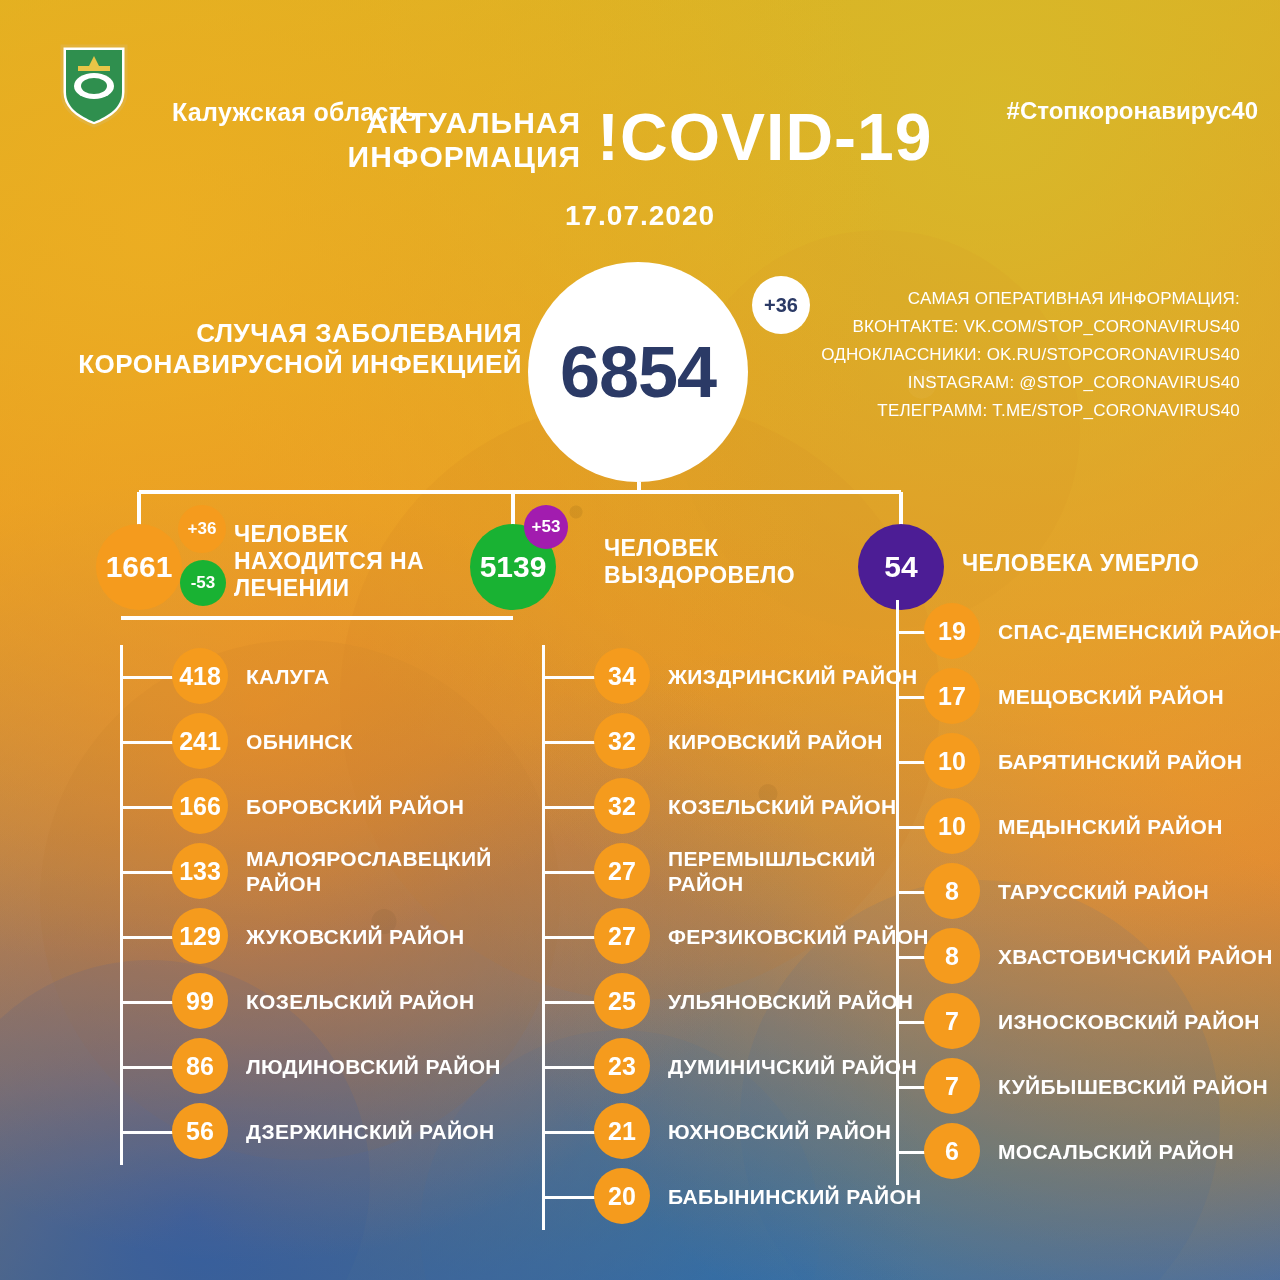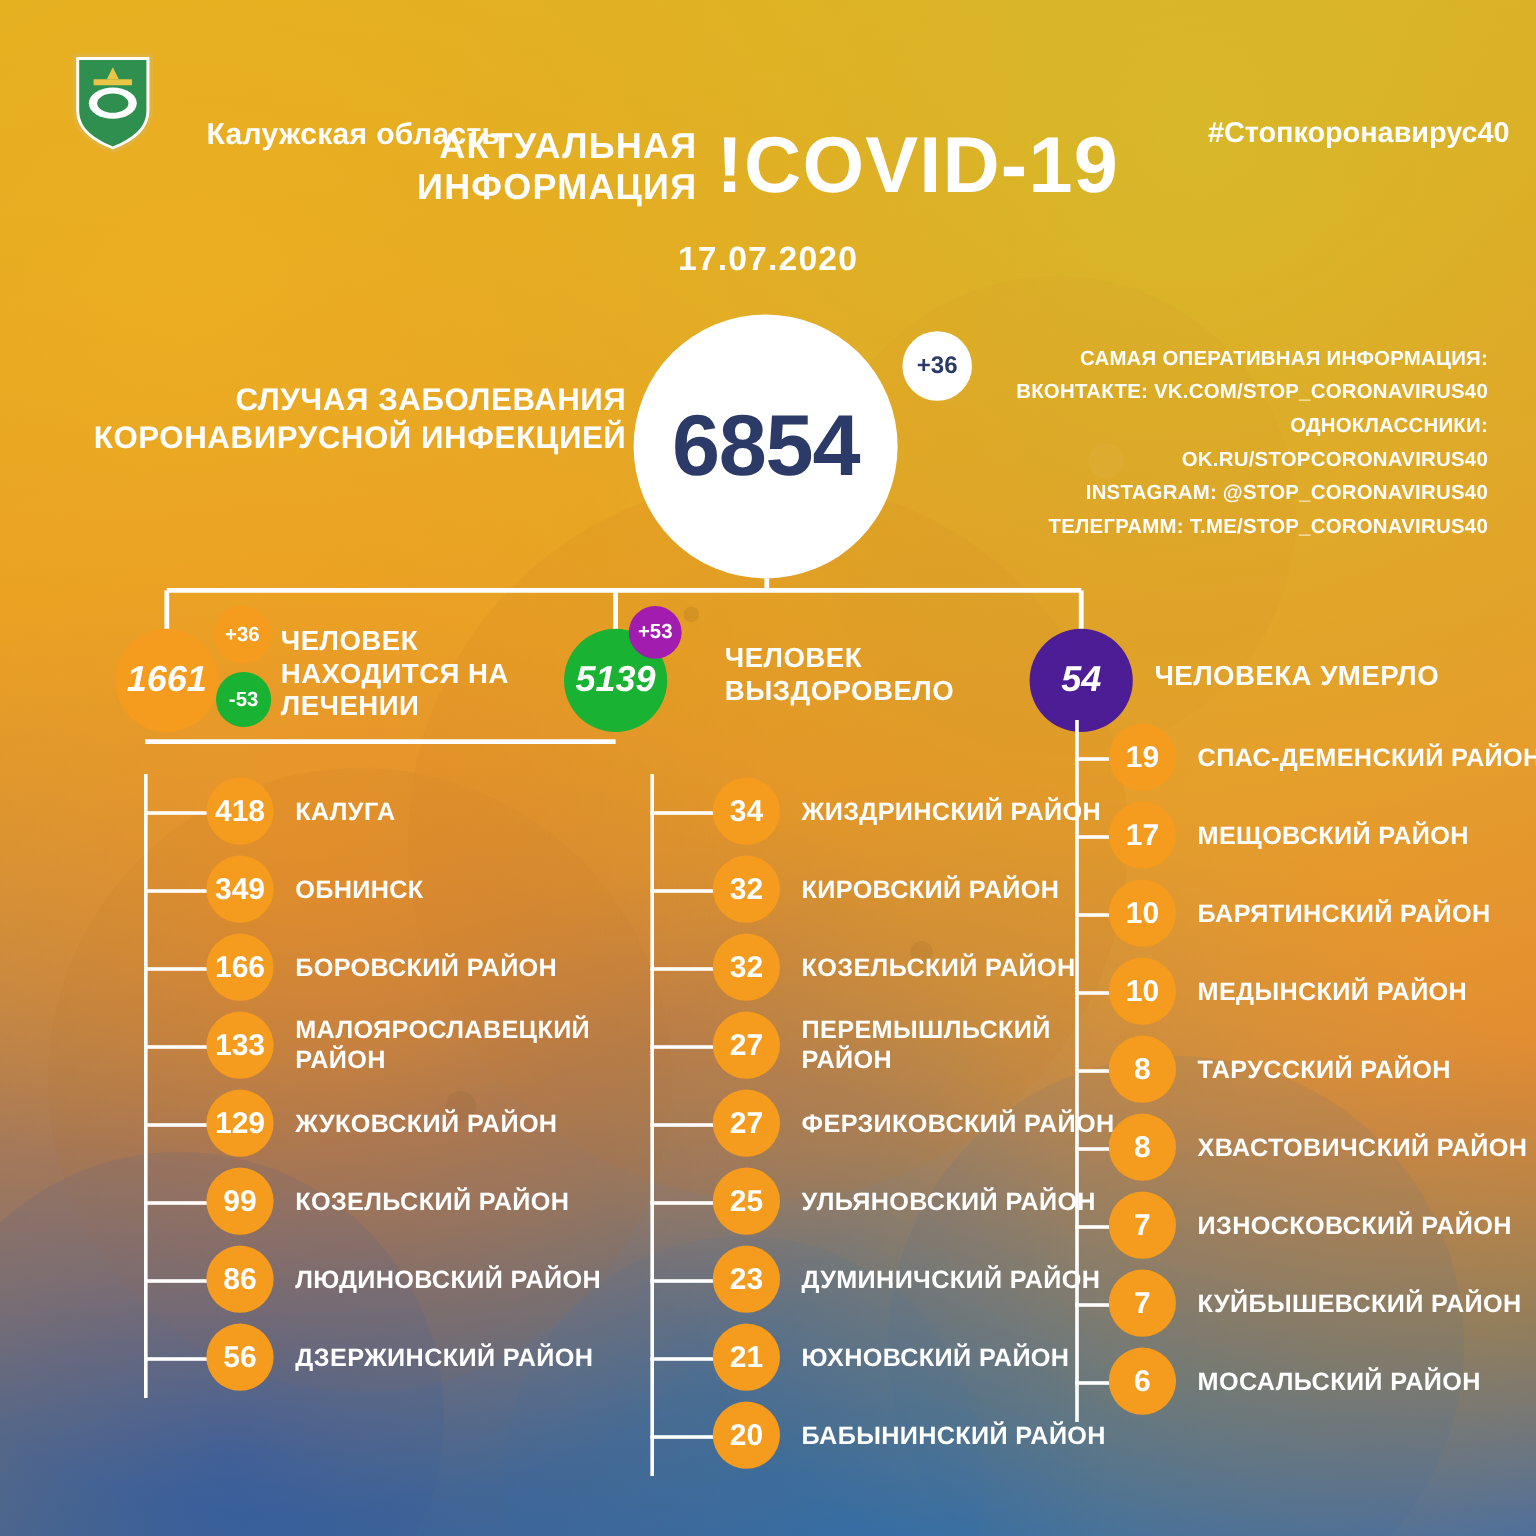--- a/index.html
+++ b/index.html
@@ -86,32 +86,32 @@
   }
   .total-label {
     position: absolute; left: 62px; top: 318px; width: 460px;
     text-align: right; color: #fff; font-weight: bold;
     font-size: 26px; line-height: 31px; letter-spacing: .5px;
   }
 
   
   .contacts {
     position: absolute; right: 40px; top: 285px; width: 420px;
-    text-align: right; color: #ffffff; font-weight: bold;
+    text-align: right; color: #ffffff; font-weight: normal;
     font-size: 17px; line-height: 28px; letter-spacing: .2px;
   }
 
   
   .lines { position: absolute; inset: 0; pointer-events: none; }
 
   
   .sum-circle {
     position: absolute; border-radius: 50%;
     display: flex; align-items: center; justify-content: center;
-    color: #ffffff; font-weight: bold; font-style: italic;
+    color: #ffffff; font-weight: bold;
   }
   .sum-treat { left: 96px; top: 524px; width: 86px; height: 86px; background: #f59b1d; font-size: 30px; }
   .sum-rec   { left: 470px; top: 524px; width: 86px; height: 86px; background: #19b233; font-size: 30px; }
   .sum-dead  { left: 858px; top: 524px; width: 86px; height: 86px; background: #4c1d95; font-size: 30px; }
 
   .badge {
     position: absolute; border-radius: 50%;
     display: flex; align-items: center; justify-content: center;
     color: #ffffff; font-weight: bold; font-size: 17px;
   }
@@ -238,21 +238,21 @@
 
 <div class="col col-1">
   <div class="col-spine"></div>
   <div class="row">
       <div class="tick"></div>
       <div class="dot">418</div>
       <div class="name">КАЛУГА</div>
     </div>
   <div class="row">
       <div class="tick"></div>
-      <div class="dot">349</div>
+      <div class="dot">241</div>
       <div class="name">ОБНИНСК</div>
     </div>
   <div class="row">
       <div class="tick"></div>
       <div class="dot">166</div>
       <div class="name">БОРОВСКИЙ РАЙОН</div>
     </div>
   <div class="row">
       <div class="tick"></div>
       <div class="dot">133</div>

